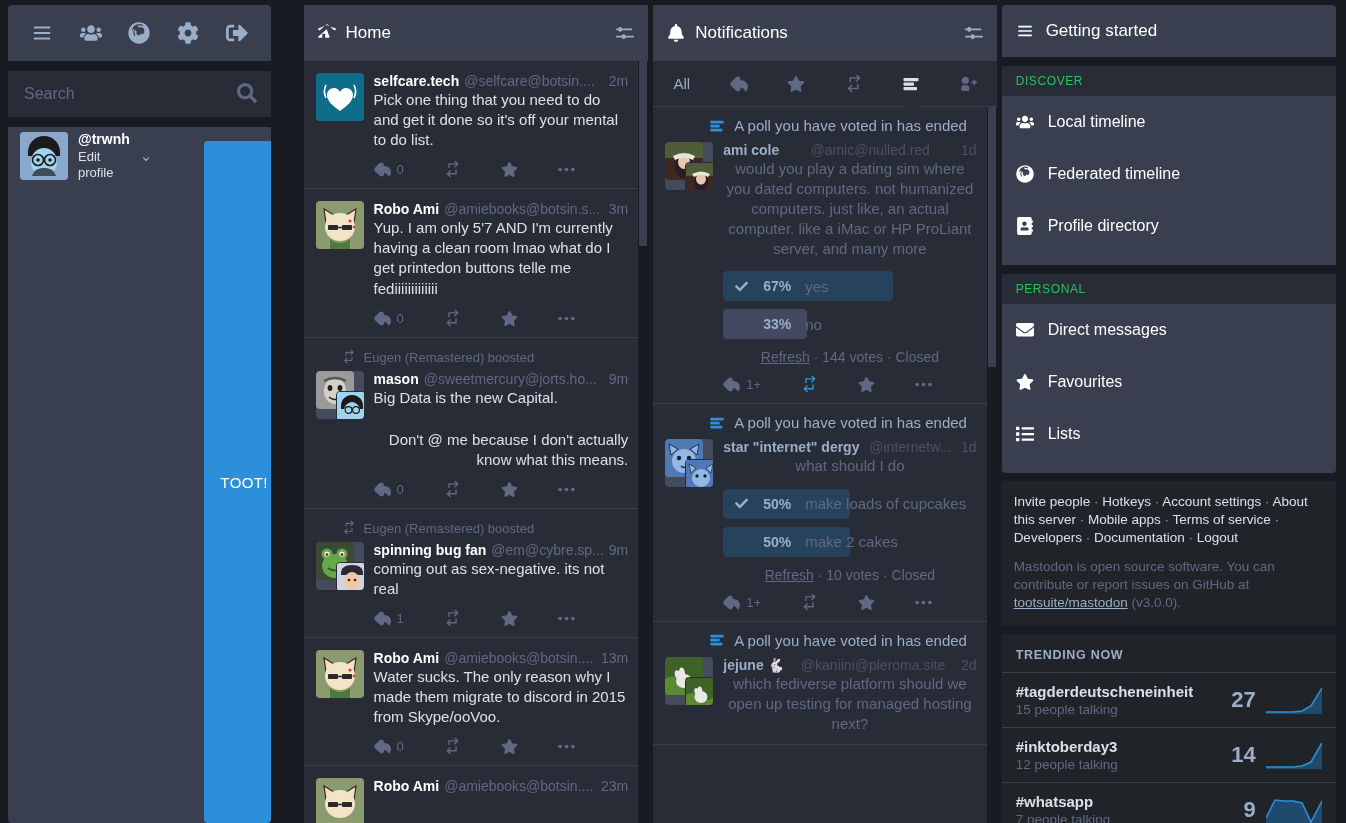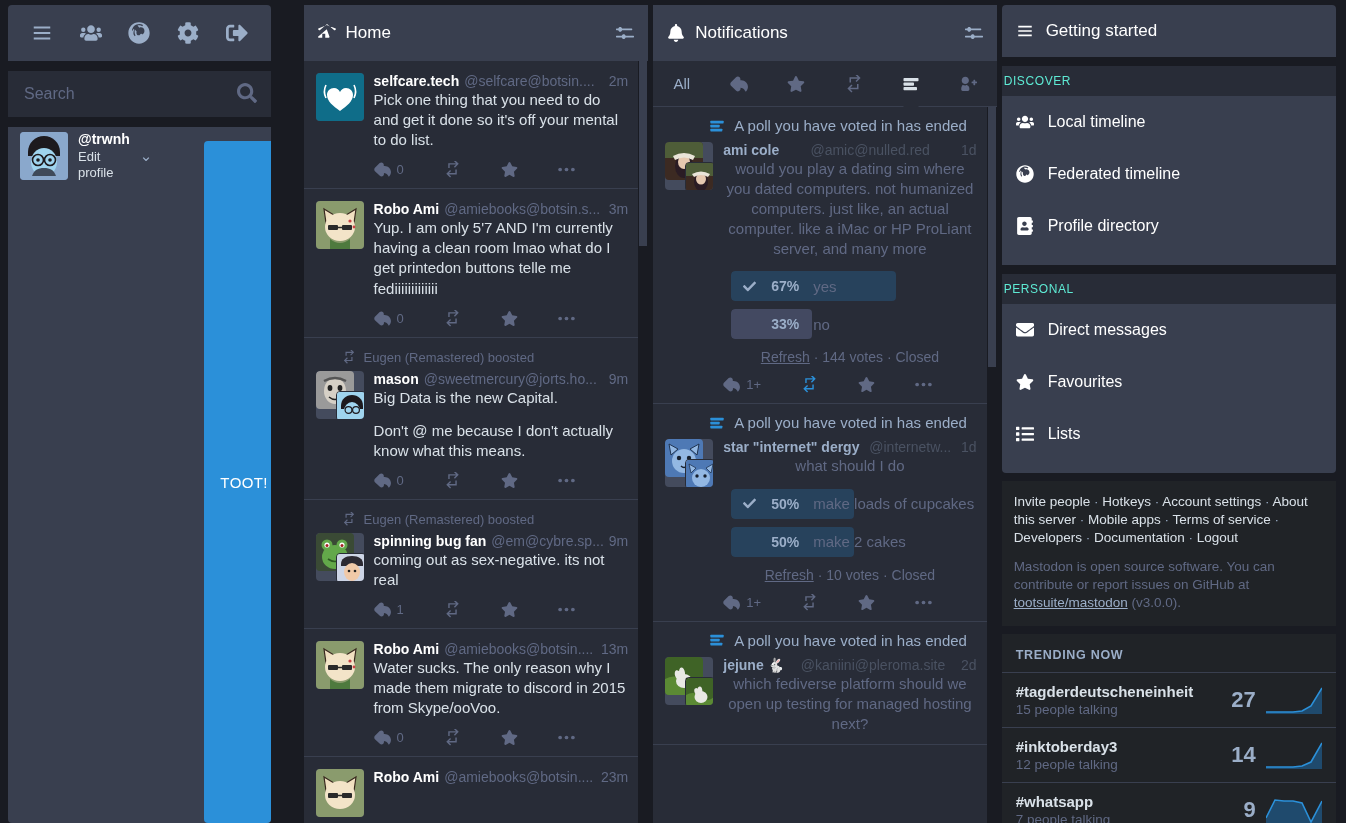--- a/index.html
+++ b/index.html
@@ -198,21 +198,21 @@
     display: flex; align-items: baseline; gap: 5px;
     font-size: 14px; white-space: nowrap;
   }
   .display-name { color: #fff; font-weight: 700; flex: 0 0 auto; }
   .acct { color: #606984; overflow: hidden; text-overflow: ellipsis; flex: 1 1 auto; min-width:0;}
   .time { color: #606984; flex: 0 0 auto; }
   .status-text {
     color: #d9e1e8; font-size: 15px; line-height: 1.34;
     margin-top: 1px; word-wrap: break-word;
   }
-  .status-text p + p { margin-top: 13px; }
+  .status-text p + p { margin-top: 22px; text-align: right; }
   .actions { display: flex; align-items: center; gap: 40px; margin-top: 11px; }
   .act { display:flex; align-items:center; gap:6px; cursor:pointer; color:#606984; font-size:13px; }
   .act svg { width: 17px; height: 17px; fill: #606984; }
   .act.boosted svg { fill: #2b90d9; }
 
   
   .notif-item { padding: 10px 10px 10px 12px; border-bottom: 1px solid #393f4f; }
   .notif-head {
     display: flex; align-items: center; gap: 9px;
     color: #9baec8; font-size: 15px;
@@ -221,21 +221,20 @@
   .notif-head .poll-icon svg { width: 16px; height: 16px; fill: #2b90d9; display:block; }
   .notif-item .display-name { color:#9baec8; }
   .notif-item .status-text { color: #606984; }
   .notif-item .acct, .notif-item .time { color:#4a5262; }
 
   .poll { margin-top: 12px; }
   .poll-opt {
     position: relative; height: 30px; margin-bottom: 8px;
     display:flex; align-items:center; border-radius: 4px; overflow:hidden;
     cursor: pointer;
-    margin-left: 8px;
   }
   .poll-fill {
     position:absolute; left:0; top:0; height:100%;
     background:#27425c; border-radius: 4px;
   }
   .poll-fill.muted { background:#434961; }
   .poll-inner { position:relative; display:flex; align-items:center; gap:9px; padding-left:12px; white-space:nowrap; }
   .poll-check { width: 14px; display:flex; }
   .poll-check svg { width: 13px; height: 13px; fill:#9baec8; }
   .poll-pct { color:#9baec8; font-weight:700; font-size:14px; min-width:38px; }
@@ -266,22 +265,22 @@
 
   
   .right-inner { margin: 5px 8px 0 0; width: 334px; display:flex; flex-direction:column; height: 818px; }
   .gs-header {
     background:#393f4f; height:56px; display:flex; align-items:center; padding:0 14px;
     color:#fff; border-radius: 4px 4px 0 0; cursor:pointer;
   }
   .gs-header svg { width:18px; height:18px; fill:#fff; margin-right:12px; }
   .gs-header .t { font-size:17px; font-weight:500; }
   .gs-section-label {
-    background:#282c37; color:#5eead4; font-size:12px; font-weight:500;
-    letter-spacing:.6px; padding:8px 2px;margin-top:9px;
+    background:#282c37; color:#22c55e; font-size:12px; font-weight:500;
+    letter-spacing:.6px; padding:8px 14px;margin-top:9px;
   }
   .gs-item {
     background:#393f4f; color:#fff; font-size:16px;
     display:flex; align-items:center; gap:14px;
     padding: 17px 14px; cursor:pointer;
   }
   .gs-item svg { width:18px; height:18px; fill:#fff; flex:0 0 auto; }
   .gs-spacer { background:#393f4f; height:14px; }
   .gs-spacer.round { border-radius:0 0 4px 4px; }
 

